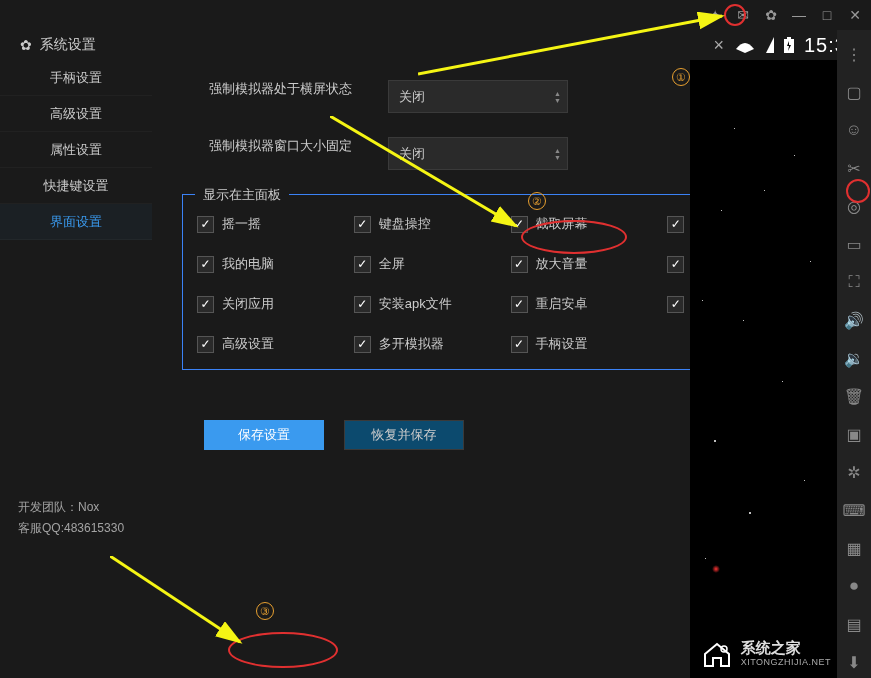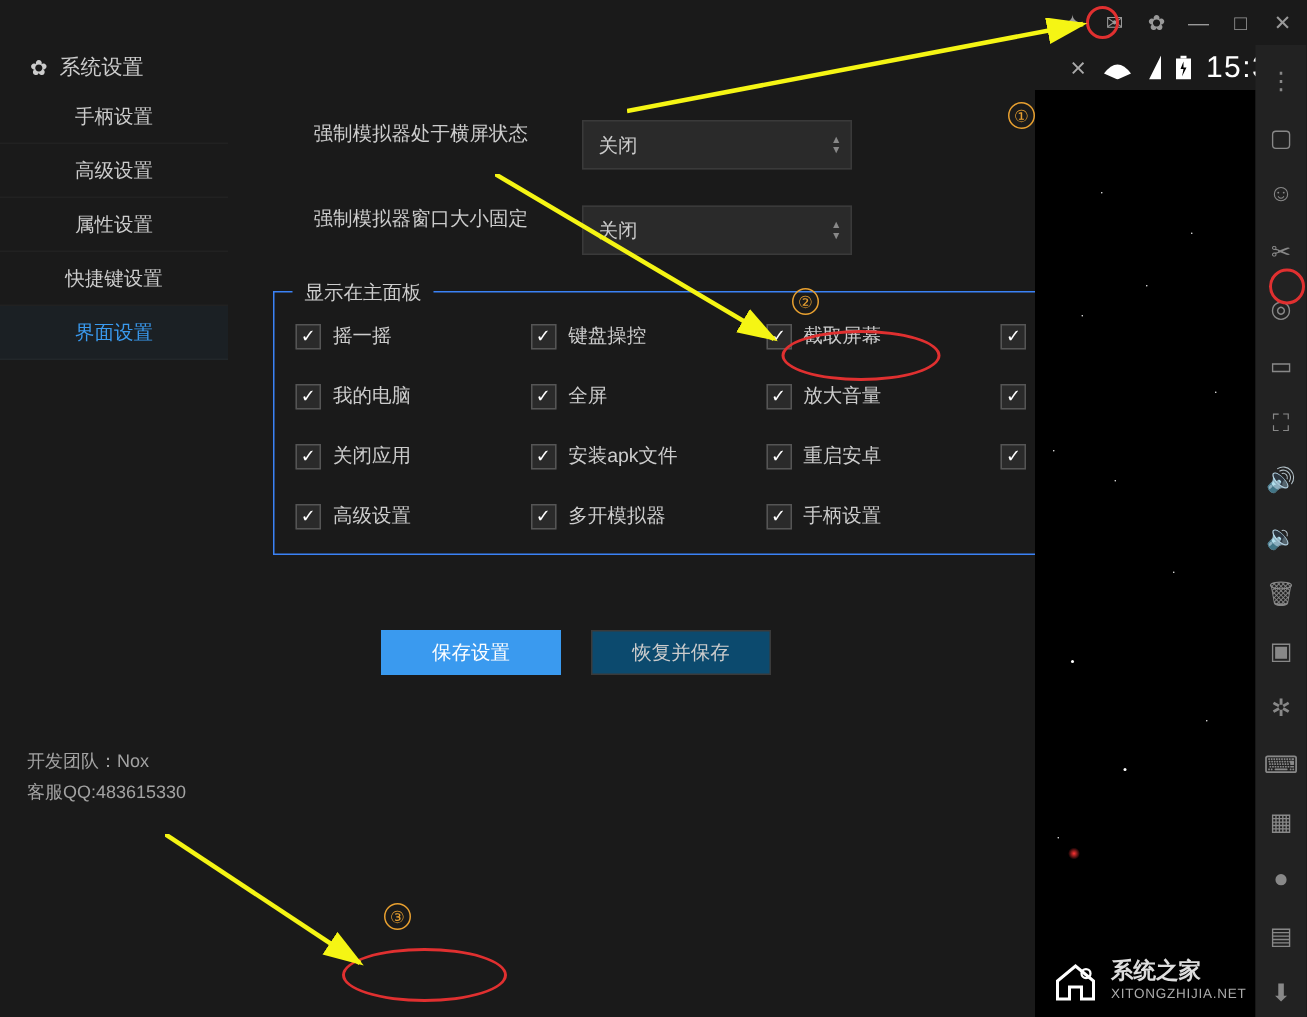--- a/index.html
+++ b/index.html
@@ -156,21 +156,20 @@
       align-items: center;
       justify-content: center;
       color: #fff;
       font-size: 12px;
     }
     .checkbox.checked::after { content: "✓"; }
     .button-row {
       display: flex;
       gap: 20px;
       margin-top: 50px;
-      margin-left: 50px;
       padding-left: 22px;
     }
     .btn {
       width: 120px;
       height: 30px;
       display: flex;
       align-items: center;
       justify-content: center;
       font-size: 13px;
       cursor: pointer;

